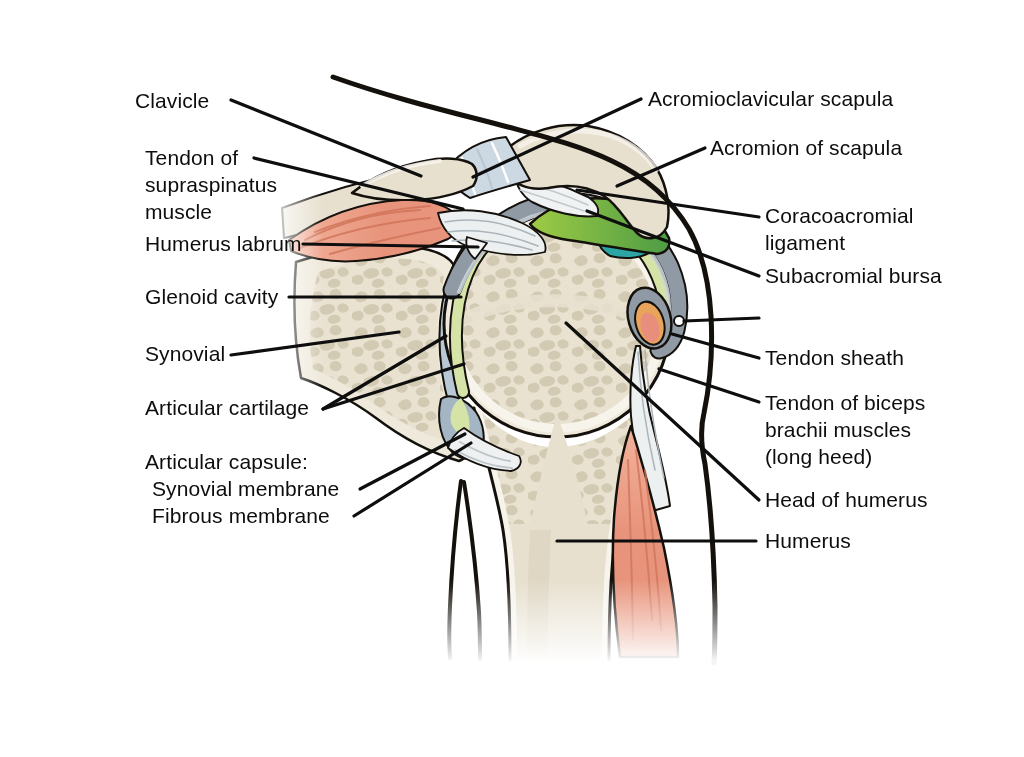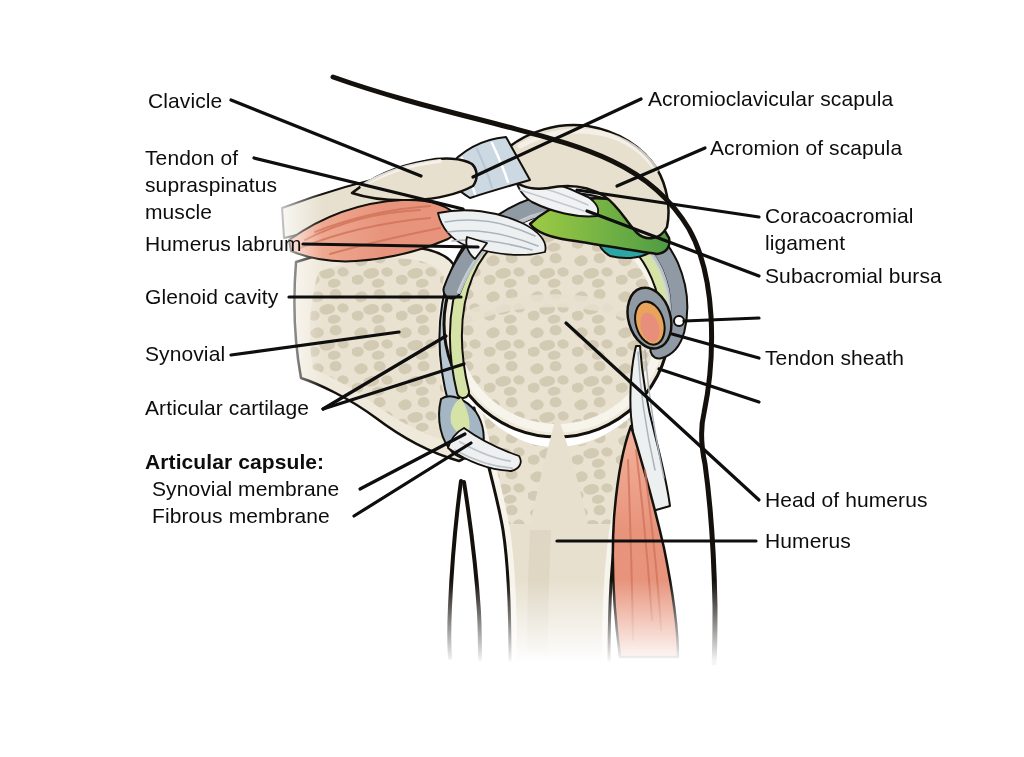--- a/index.html
+++ b/index.html
@@ -5,21 +5,21 @@
   html,body{margin:0;padding:0;background:#fff;}
   .stage{
     position:relative;width:1024px;height:757px;background:#fff;overflow:hidden;
     font-family:"Liberation Sans", sans-serif;
   }
   .stage svg{position:absolute;left:0;top:0;}
   .label{
     position:absolute;font-size:21px;line-height:27px;color:var(--label-text,#0d0d0d);
     white-space:pre-line;letter-spacing:0.1px;
   }
-  .label.bold{font-weight:bold;}
+  .label.bold{font-weight:normal;}
   .anat{stroke-linecap:round;stroke-linejoin:round;}
 </style>
 </head>
 <body>
 
 <div class="stage">
 
   <svg width="1024" height="757" viewBox="0 0 1024 757">
     <defs>
       <pattern id="trabPattern" width="44" height="36" patternUnits="userSpaceOnUse">
@@ -186,32 +186,35 @@
       <line x1="759" y1="217" x2="577" y2="190"></line>
       <line x1="759" y1="276" x2="587" y2="211"></line>
       <line x1="759" y1="318" x2="684" y2="321"></line>
       <line x1="759" y1="358" x2="672" y2="334"></line>
       <line x1="759" y1="402" x2="659" y2="369"></line>
       <line x1="759" y1="500" x2="566" y2="323"></line>
       <line x1="756" y1="541" x2="557" y2="541"></line>
     </g>
   </svg>
 
-  <div class="label" style="left:148px;top:87px">Clavicle</div>
+  <div class="label" style="left:135px;top:87px">Clavicle</div>
   <div class="label" style="left:145px;top:144px">Tendon of
 supraspinatus
 muscle</div>
   <div class="label" style="left:145px;top:230px">Humerus labrum</div>
   <div class="label" style="left:145px;top:283px">Glenoid cavity</div>
   <div class="label" style="left:145px;top:340px">Synovial</div>
   <div class="label" style="left:145px;top:394px">Articular cartilage</div>
   <div class="label bold" style="left:145px;top:448px">Articular capsule:</div>
   <div class="label" style="left:152px;top:502px">Fibrous membrane</div>
   <div class="label" style="left:152px;top:475px">Synovial membrane</div>
   <div class="label" style="left:648px;top:85px">Acromioclavicular scapula</div>
   <div class="label" style="left:710px;top:134px">Acromion of scapula</div>
   <div class="label" style="left:765px;top:202px">Coracoacromial
 ligament</div>
   <div class="label" style="left:765px;top:262px">Subacromial bursa</div>
   <div class="label" style="left:765px;top:344px">Tendon sheath</div>
+  <div class="label" style="left:765px;top:389px">Tendon of biceps
+brachii muscles
+(long heed)</div>
   <div class="label" style="left:765px;top:486px">Head of humerus</div>
   <div class="label" style="left:765px;top:527px">Humerus</div>
 </div>
 
 </body></html>

